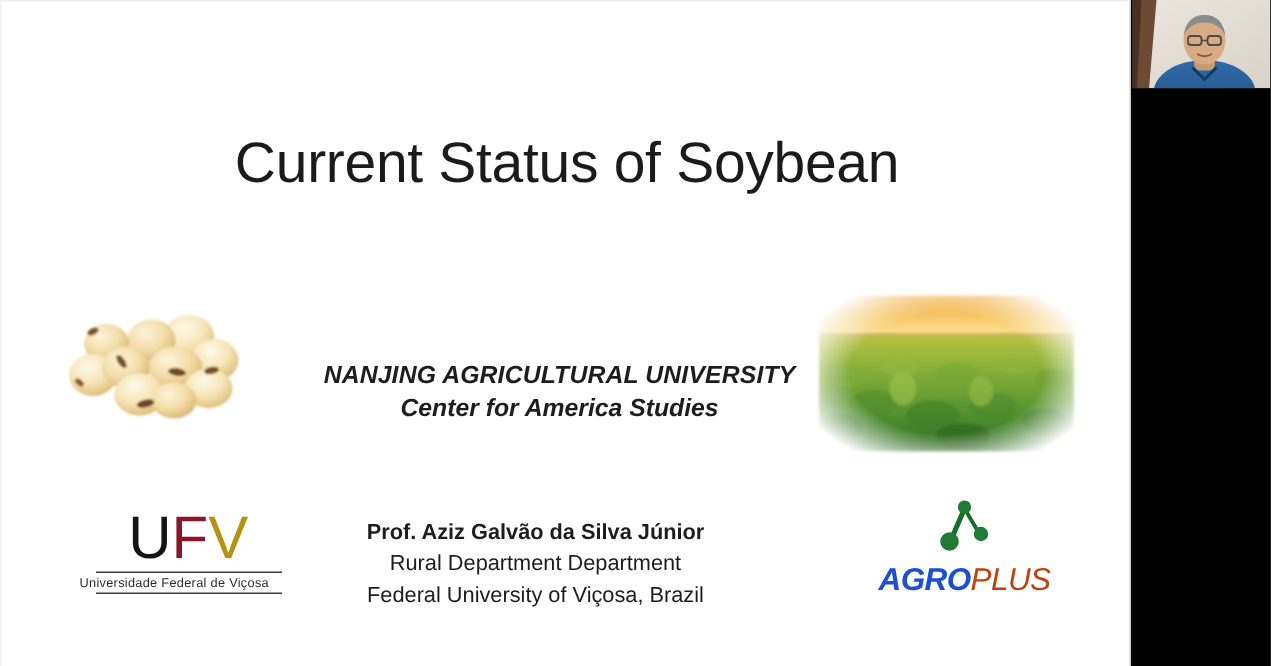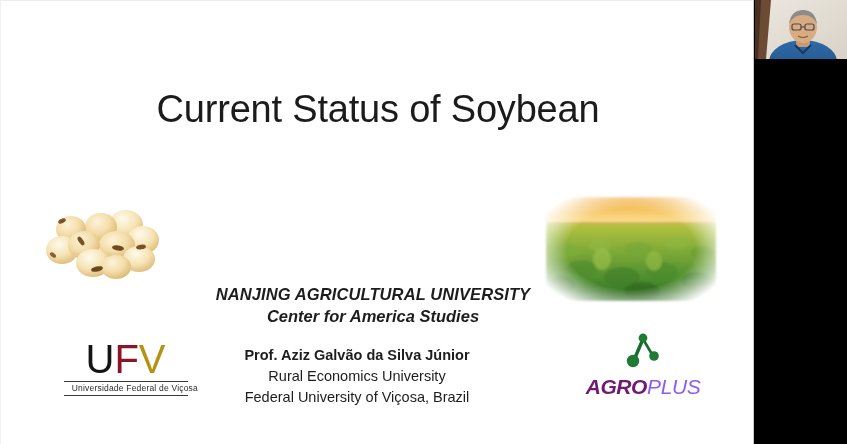--- a/index.html
+++ b/index.html
@@ -49,21 +49,20 @@
   #title-block .tline { display: block; }
 
   
   #event-block {
     position: absolute;
     left: 177px;
     top: 238px;
     width: 390px;
     text-align: center;
     color: #1d1d1d;
-    margin-top: 44px;
   }
   #event-univ {
     font-size: 16.5px;
     font-weight: bold;
     font-style: italic;
     letter-spacing: 0.1px;
     line-height: 22px;
   }
   #event-center {
     font-size: 16.5px;
@@ -139,21 +138,21 @@
   #ufv-letters .u { color: #141414; }
   #ufv-letters .f { color: #8a1528; }
   #ufv-letters .v { color: #b49313; }
   #ufv-rule-top {
     margin: 1px auto 0;
     width: 124px;
     height: 1px;
     background: #3a3a3a;
   }
   #ufv-sub {
-    text-align: right;
+    text-align: left;
     font-size: 8.5px;
     color: #2b2b2b;
     line-height: 13px;
     letter-spacing: 0.2px;
   }
   #ufv-rule-bot {
     margin: 0 auto;
     width: 124px;
     height: 1px;
     background: #3a3a3a;
@@ -174,25 +173,25 @@
   }
   #agroplus-word {
     margin-top: 2px;
     font-size: 21px;
     font-style: italic;
     line-height: 24px;
     letter-spacing: -0.4px;
   }
   #agroplus-word .agro {
     font-weight: bold;
-    color: #701a75;
+    color: #1d4ed8;
   }
   #agroplus-word .plus {
     font-weight: normal;
-    color: #8b5cf6;
+    color: #c2410c;
   }
 
   
   #webcam {
     position: absolute;
     left: 755px;
     top: 0px;
     width: 92px;
     height: 59px;
     overflow: hidden;
@@ -313,21 +312,21 @@
             <ellipse cx="60" cy="66" rx="9" ry="11" fill="#a5c84f"></ellipse>
             <ellipse cx="112" cy="68" rx="8" ry="10" fill="#9cc04a"></ellipse>
           </g>
         </g>
         <rect x="0" y="0" width="178" height="112" fill="url(#vign)"></rect>
       </svg>
     </div>
 
     <div id="presenter-block">
       <div id="presenter-name">Prof. Aziz Galvão da Silva Júnior</div>
-      <div id="presenter-dept">Rural Economics University</div>
+      <div id="presenter-dept">Rural Department Department</div>
       <div id="presenter-inst">Federal University of Viçosa, Brazil</div>
     </div>
 
     <div id="ufv-logo">
       <div id="ufv-letters"><span class="u">U</span><span class="f">F</span><span class="v">V</span></div>
       <div id="ufv-rule-top"></div>
       <div id="ufv-sub">Universidade Federal de Viçosa</div>
       <div id="ufv-rule-bot"></div>
     </div>
 

